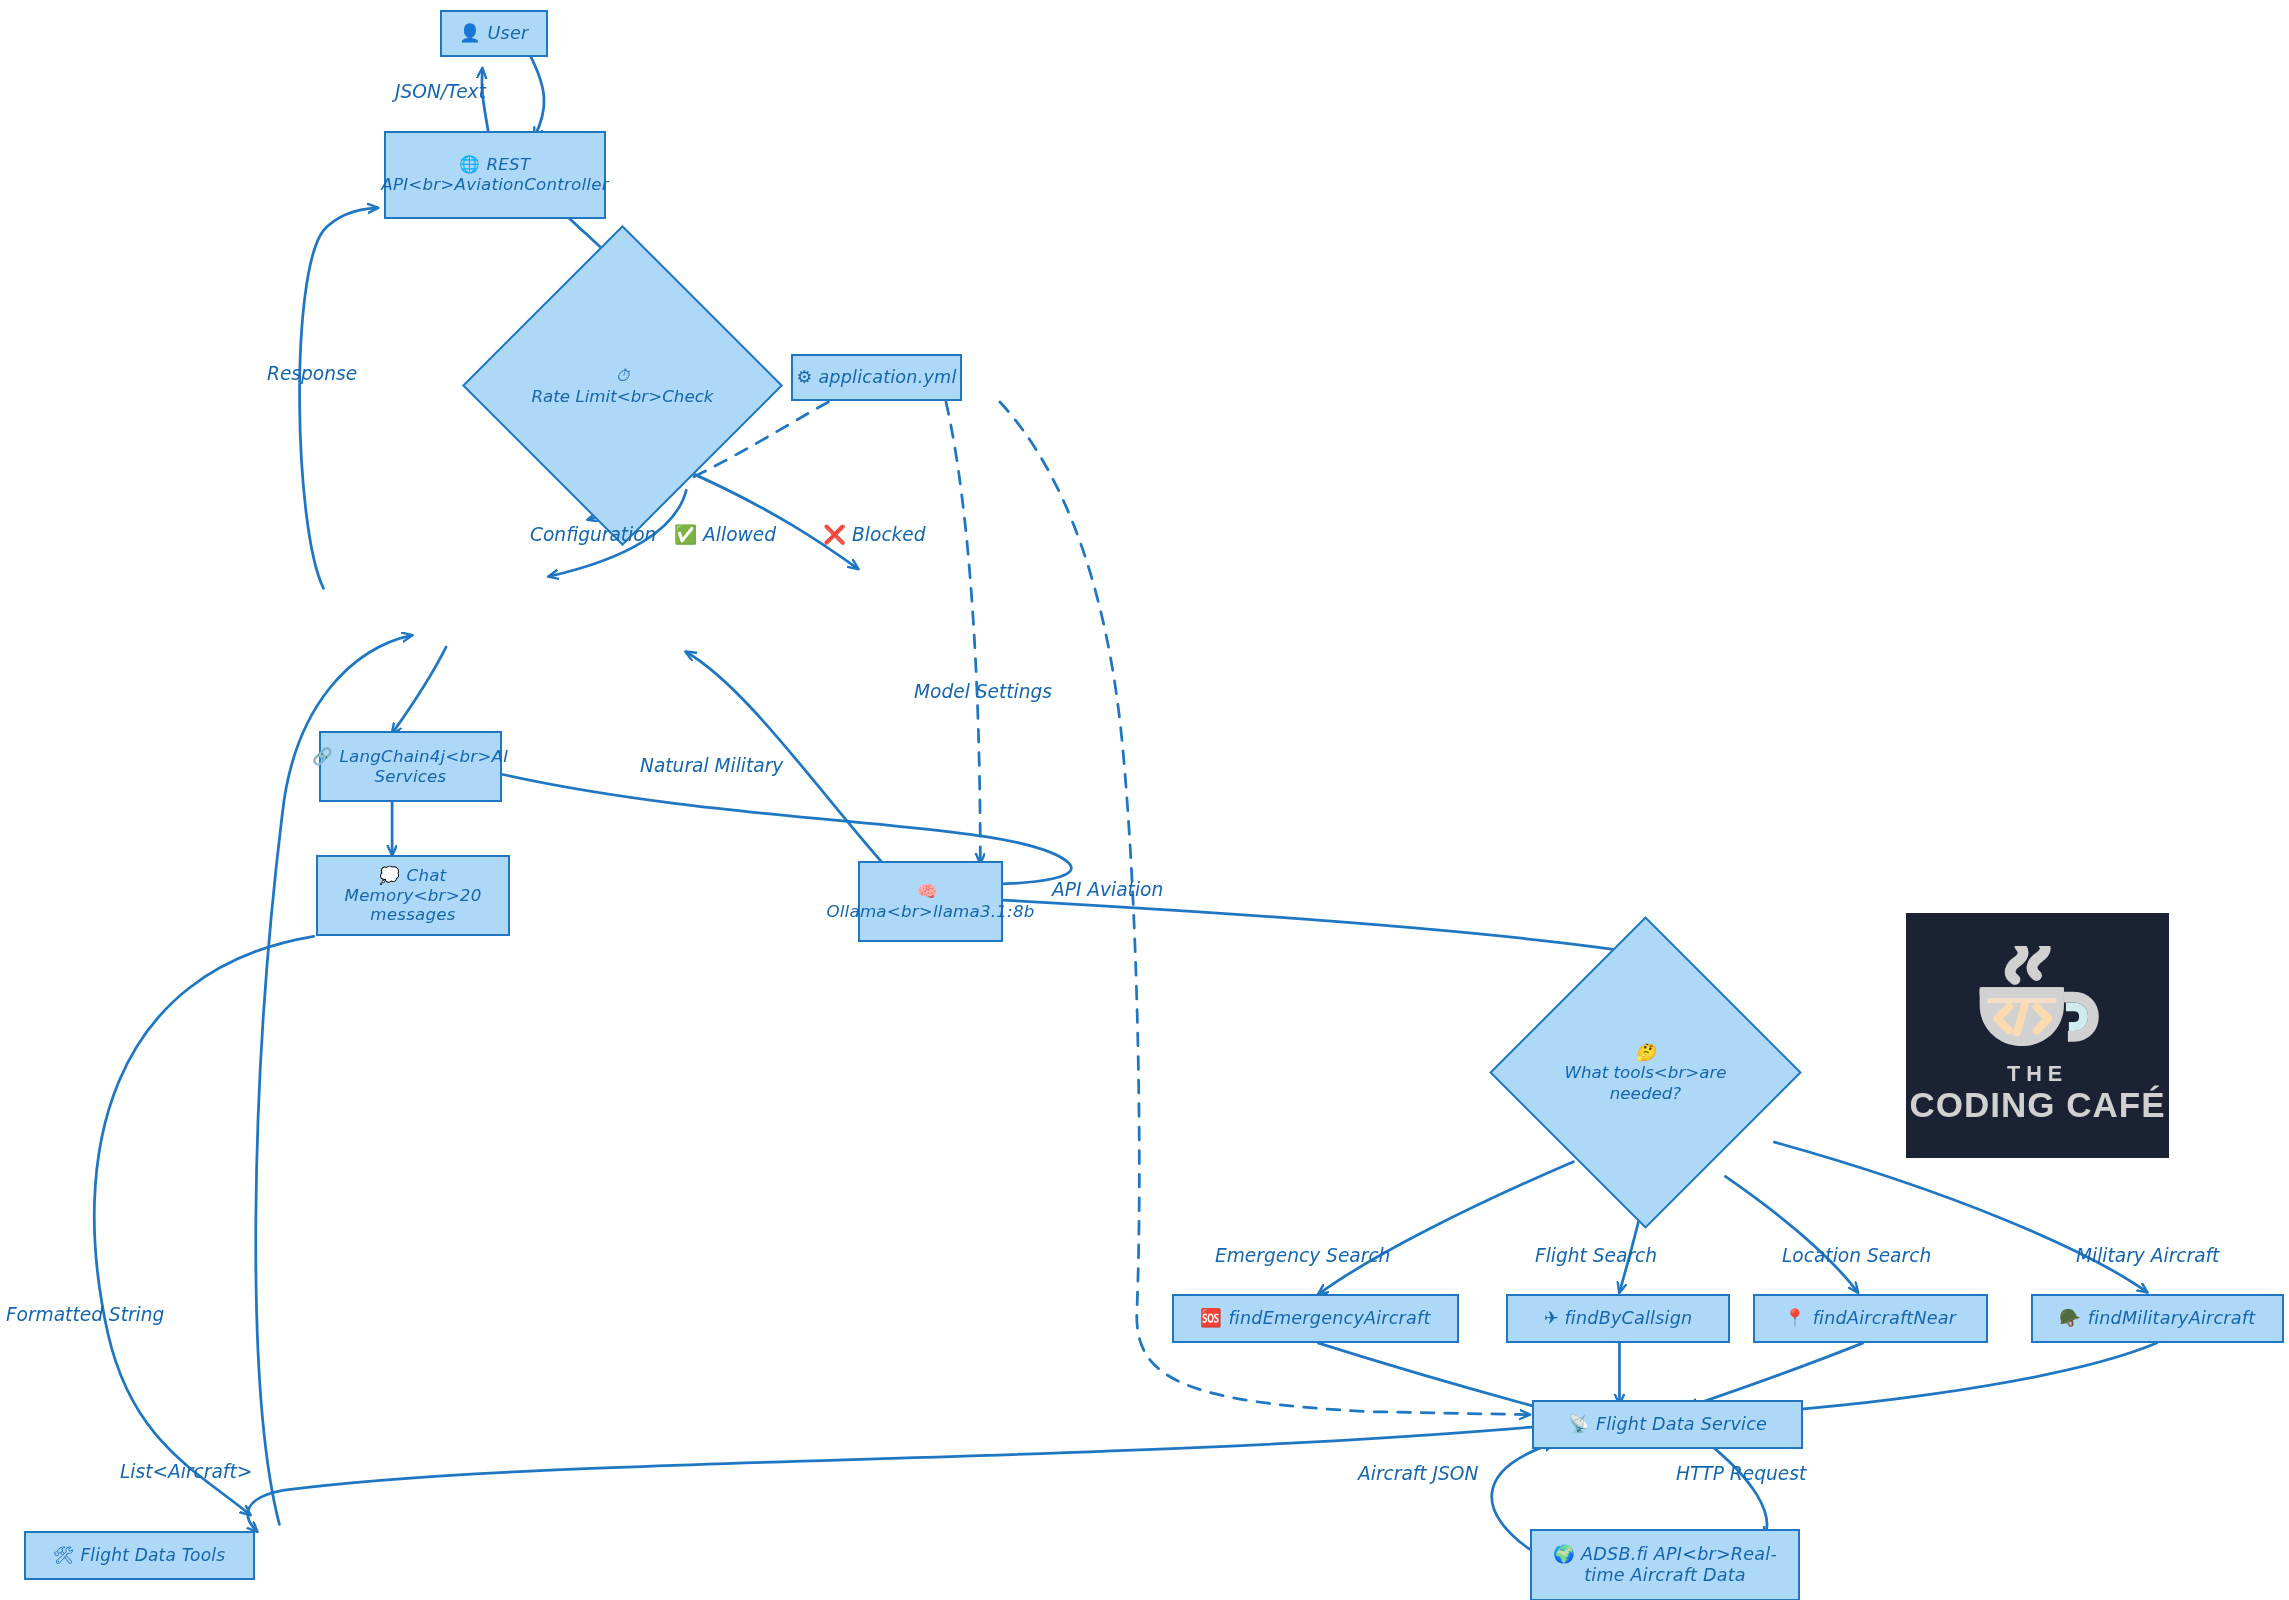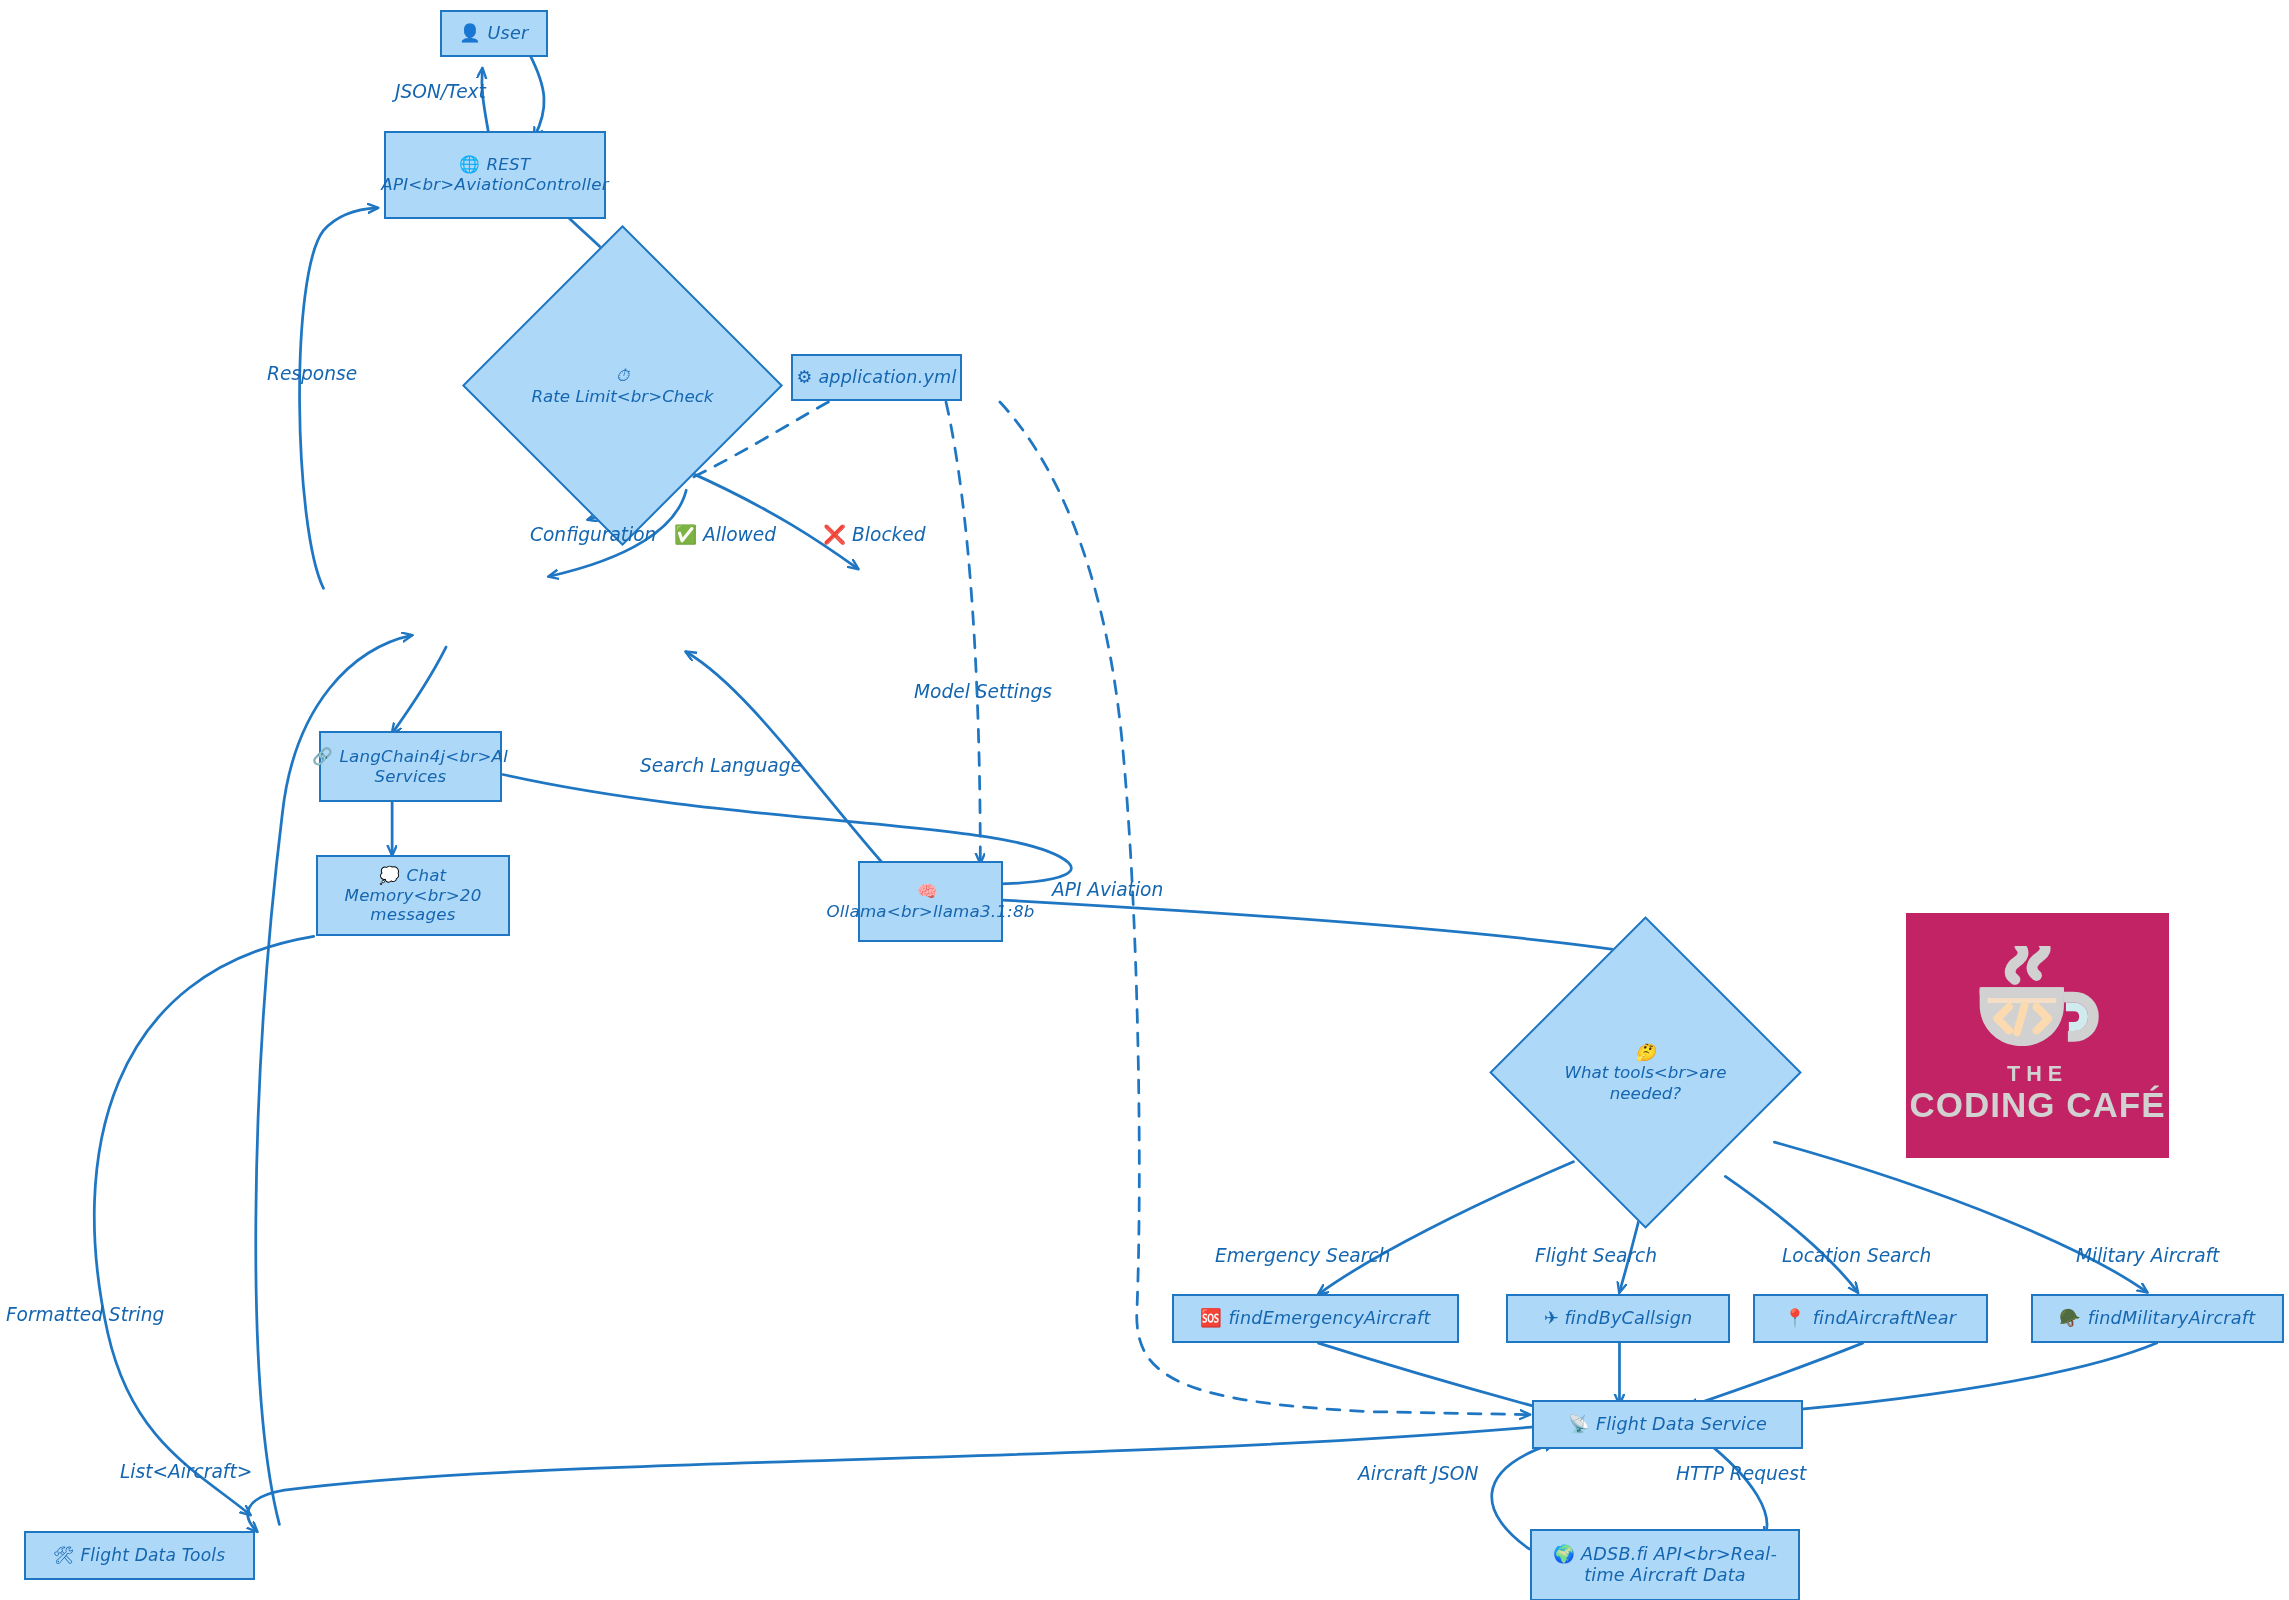--- a/index.html
+++ b/index.html
@@ -21,21 +21,21 @@
       display:flex;align-items:center;justify-content:center;text-align:center;
       color:#1566b0;font-style:italic;line-height:1.2;}
   .diamond .dtext span{display:block;padding:0 9.8px;}
 
   .elabel{position:absolute;color:#1566b0;font-style:italic;white-space:nowrap;
           font-family:"DejaVu Sans","Liberation Sans",sans-serif;background:transparent;}
   .elabel .emo{font-style:normal;}
 
   
   #watermark{position:absolute;left:1906px;top:913px;width:263px;height:245px;
-             background:#be185d;display:flex;flex-direction:column;align-items:center;
+             background:#0f172a;display:flex;flex-direction:column;align-items:center;
              justify-content:center;opacity:.95;}
   #watermark .cup{width:147px;height:110px;position:relative;margin-bottom:5.9px;}
   #watermark .wtext1{color:#cfcfcf;font-weight:bold;font-size:21.6px;letter-spacing:5.9px;
        font-family:"Liberation Sans",sans-serif;font-style:normal;}
   #watermark .wtext2{color:#cfcfcf;font-weight:bold;font-size:35px;letter-spacing:1px;
        font-family:"Liberation Sans",sans-serif;font-style:normal;margin-top:-2px;}
 </style>
 </head>
 <body>
 
@@ -207,21 +207,21 @@
     <span>Allowed</span>
   </div>
 
   <div class="elabel" style="left:823px;top:524px;font-size:18.6px;">
     <span class="emo">❌</span>
     <span>Blocked</span>
   </div>
 
   <div class="elabel" style="left:914px;top:681px;font-size:18.6px;">Model Settings</div>
 
-  <div class="elabel" style="left:640px;top:755px;font-size:18.6px;">Search Language</div>
+  <div class="elabel" style="left:640px;top:755px;font-size:18.6px;">Natural Military</div>
 
   <div class="elabel" style="left:1052px;top:879px;font-size:18.6px;">API Aviation</div>
 
   <div class="elabel" style="left:1215px;top:1245px;font-size:18.6px;">Emergency Search</div>
 
   <div class="elabel" style="left:1535px;top:1245px;font-size:18.6px;">Flight Search</div>
 
   <div class="elabel" style="left:1782px;top:1245px;font-size:18.6px;">Location Search</div>
 
   <div class="elabel" style="left:2076px;top:1245px;font-size:18.6px;">Military Aircraft</div>

